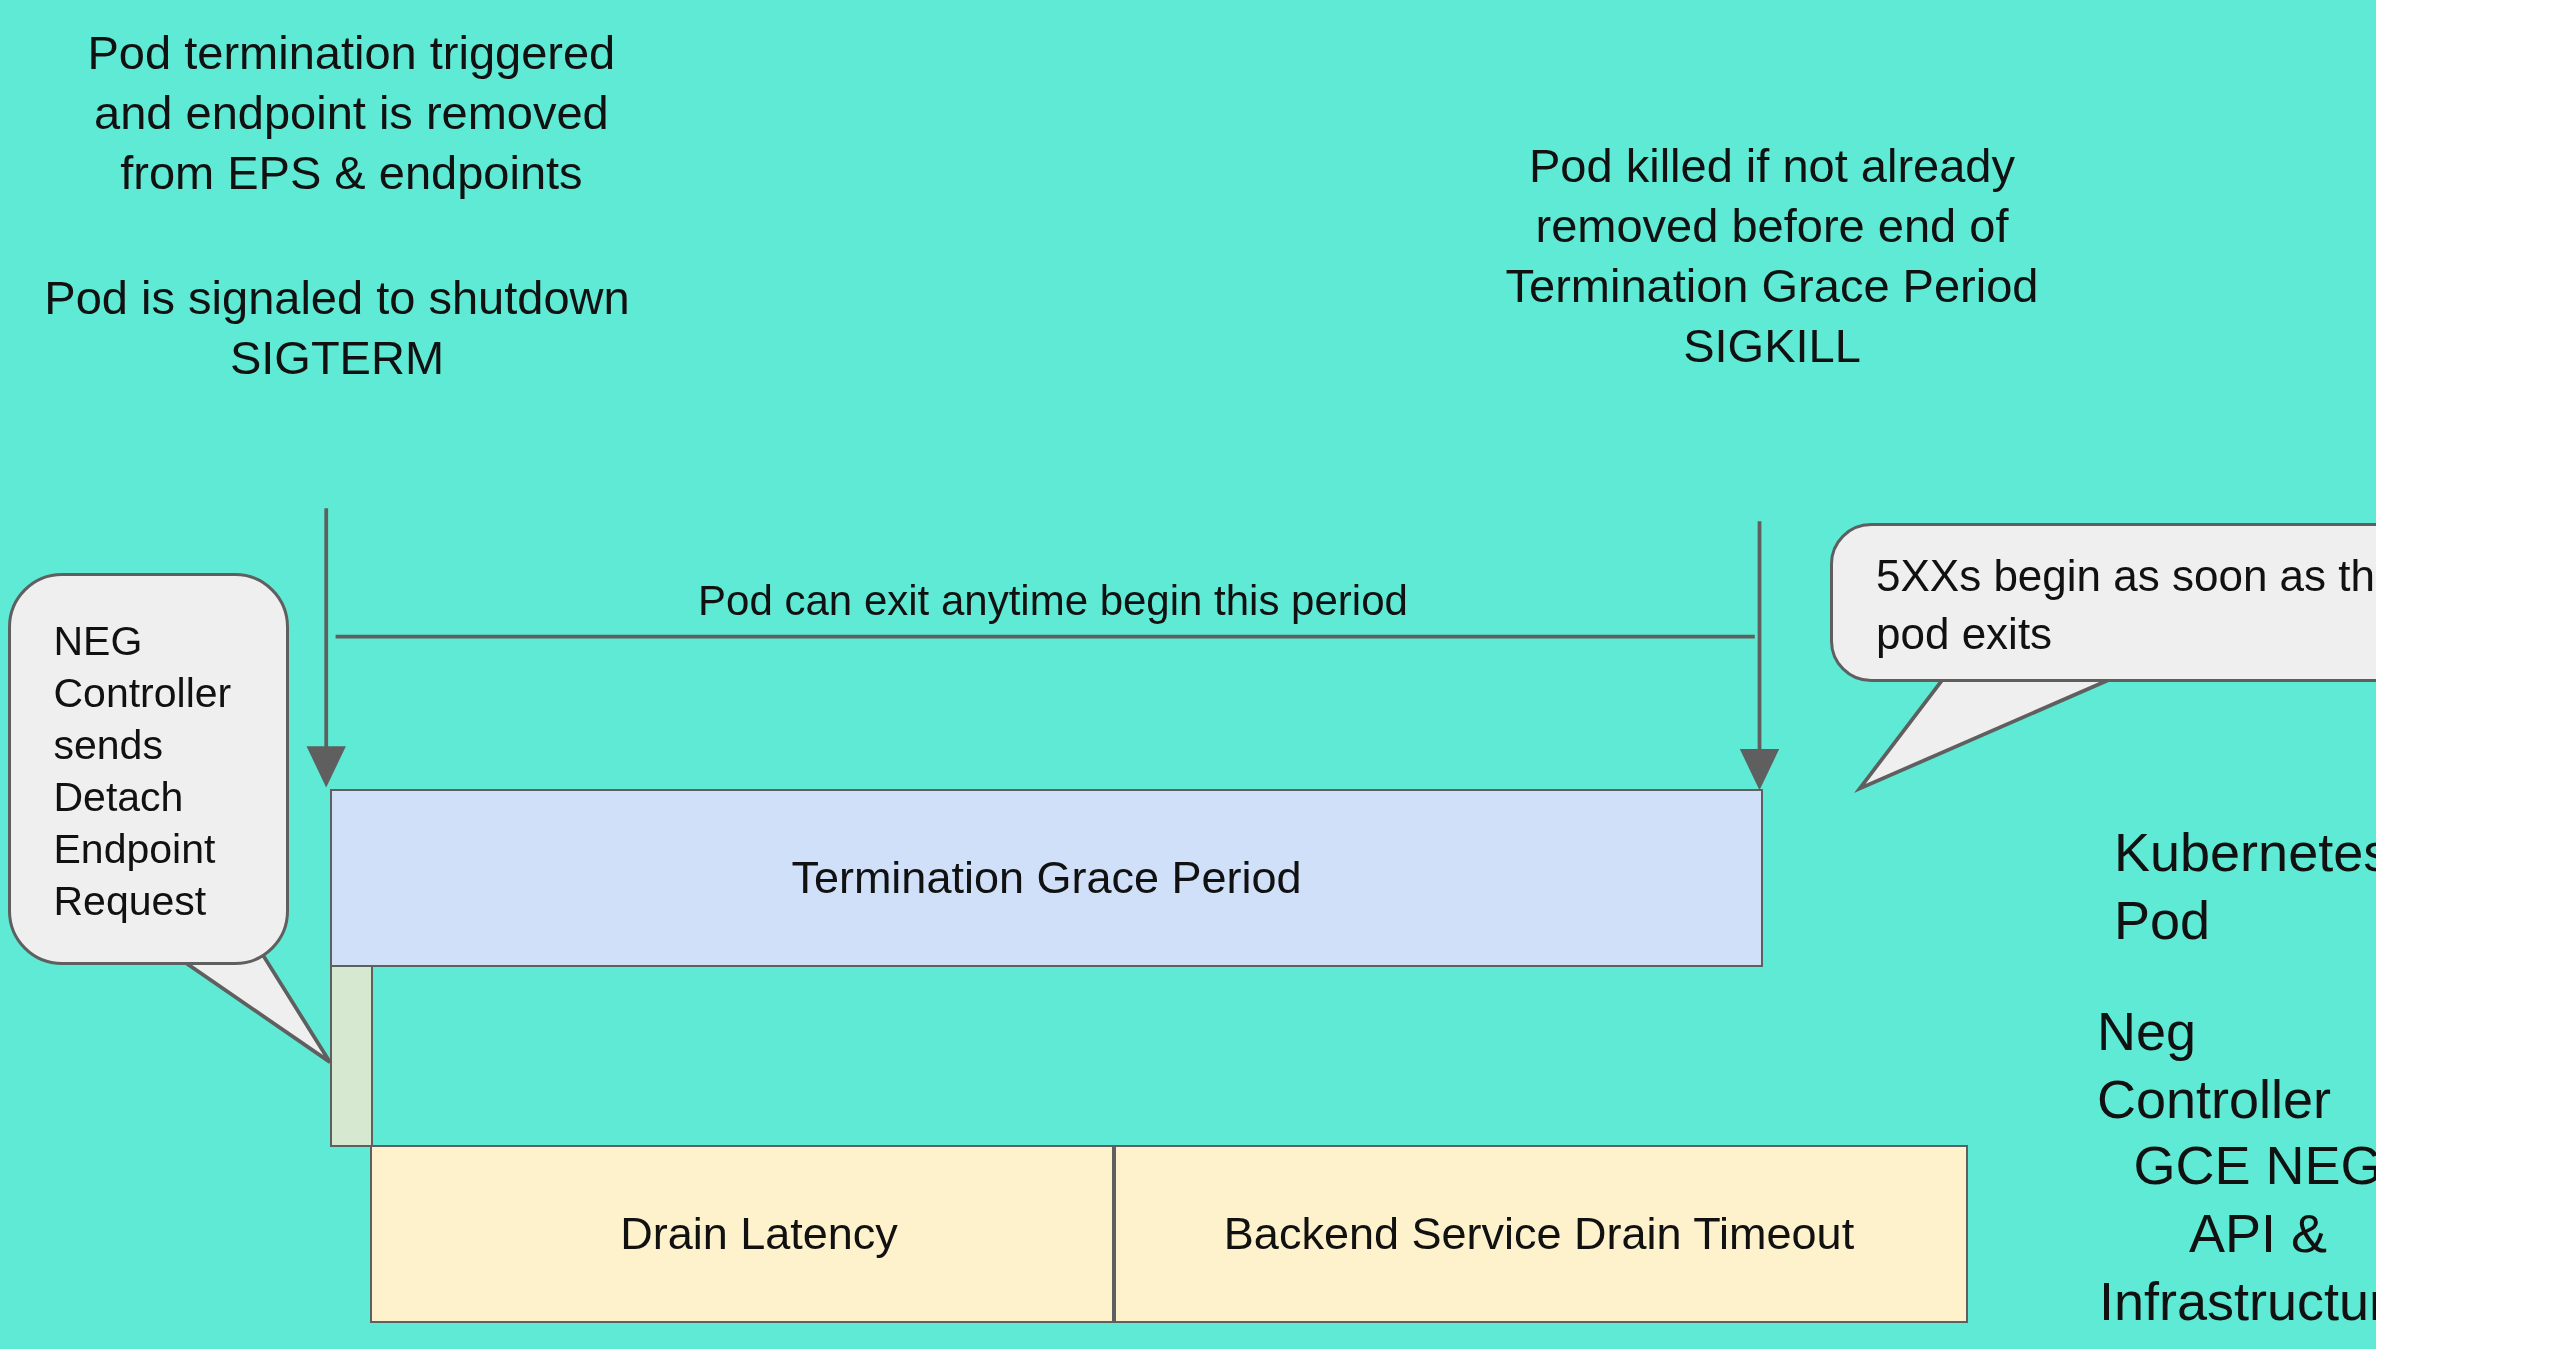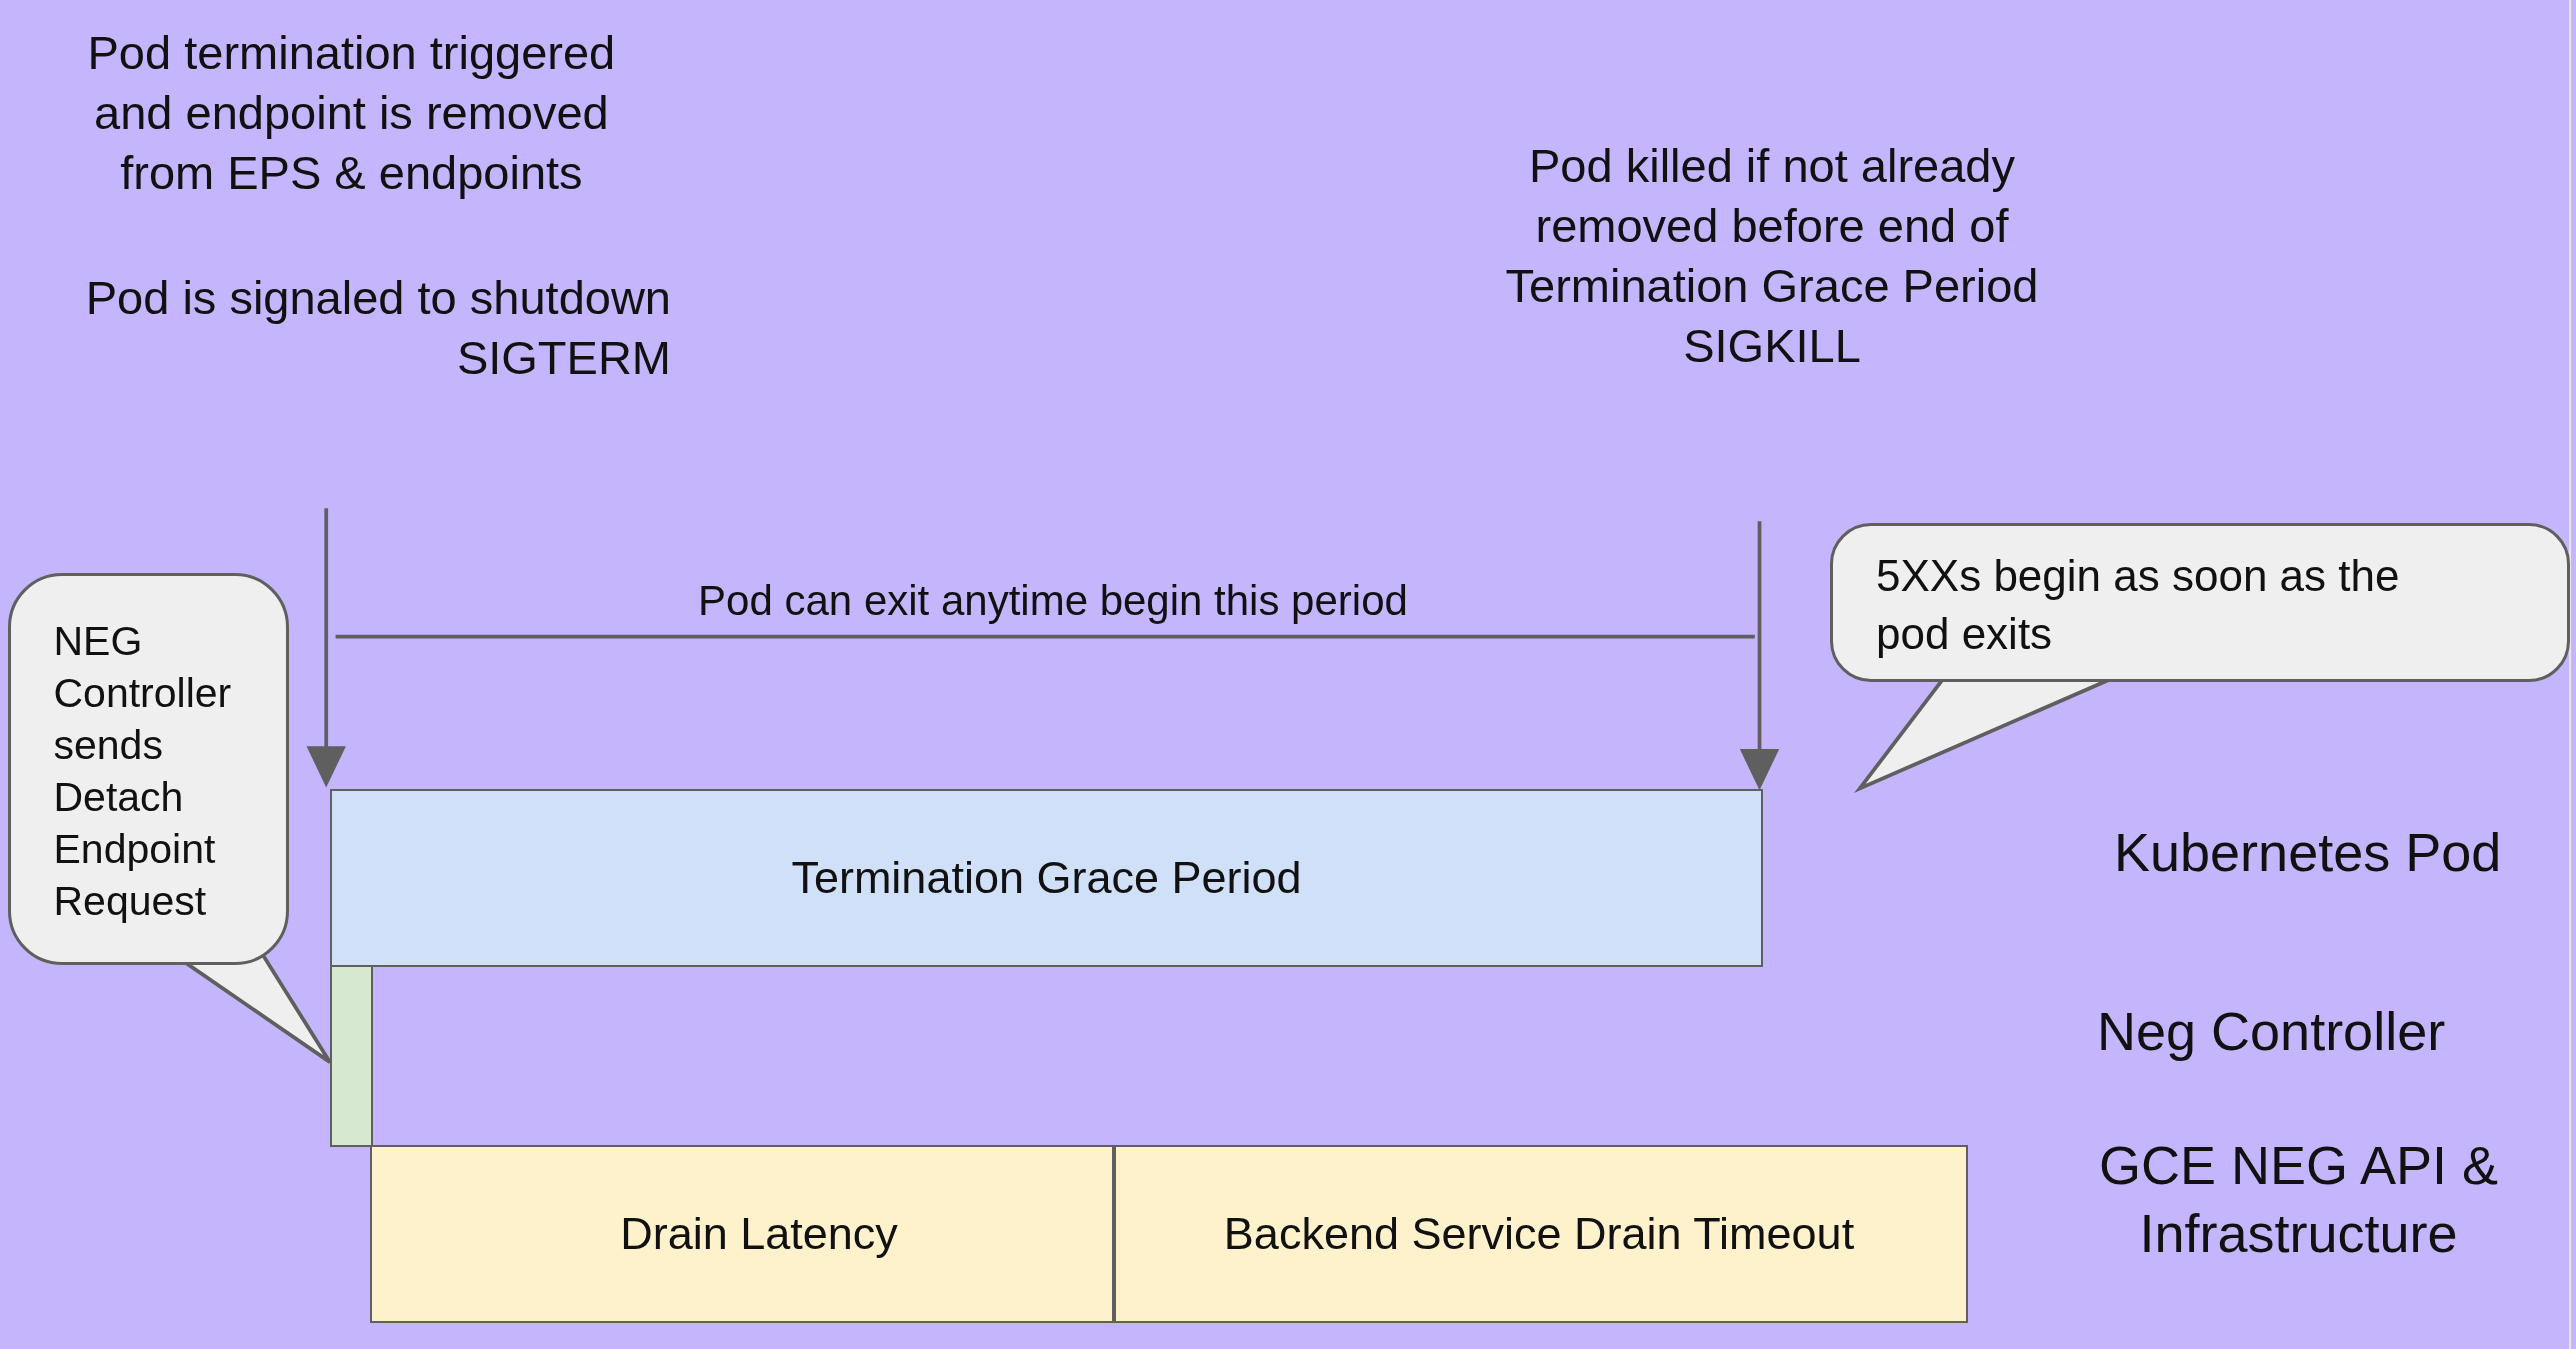--- a/index.html
+++ b/index.html
@@ -2,23 +2,23 @@
 <html style="font-size:15px"><head>
 <meta charset="utf-8">
 <style>
   html, body {
     margin: 0;
     padding: 0;
     background: #ffffff;
   }
   #canvas {
     position: relative;
-    width: 2576px;
+    width: 2376px;
     height: 1350px;
-    background: #c4b5fd;
+    background: #5eead4;
     font-family: "Liberation Sans", sans-serif;
     color: #111111;
     overflow: hidden;
   }
   .abs { position: absolute; }
 
   
   .note {
     white-space: pre-line;
     text-align: center;
@@ -97,21 +97,21 @@
 </style>
 </head>
 <body>
 
 <div id="canvas">
 
   <div class="abs note" style="left:23.4px; top:22.5px; width:656px;">Pod termination triggered
 and endpoint is removed
 from EPS &amp; endpoints</div>
 
-  <div class="abs note" style="left:15px; top:268px; width:656px;text-align:right;">Pod is signaled to shutdown
+  <div class="abs note" style="left:9px; top:268px; width:656px;">Pod is signaled to shutdown
 SIGTERM</div>
 
   <div class="abs note" style="left:1444px; top:136px; width:656px;">Pod killed if not already
 removed before end of
 Termination Grace Period
 SIGKILL</div>
 
   <div class="abs note" style="left:631px; top:576px; width:844px; font-size:42px; line-height:49px;">Pod can exit anytime begin this period</div>
 
   <div class="abs bar bar-blue" style="left:330px; top:789px; width:1433px; height:178px;">

